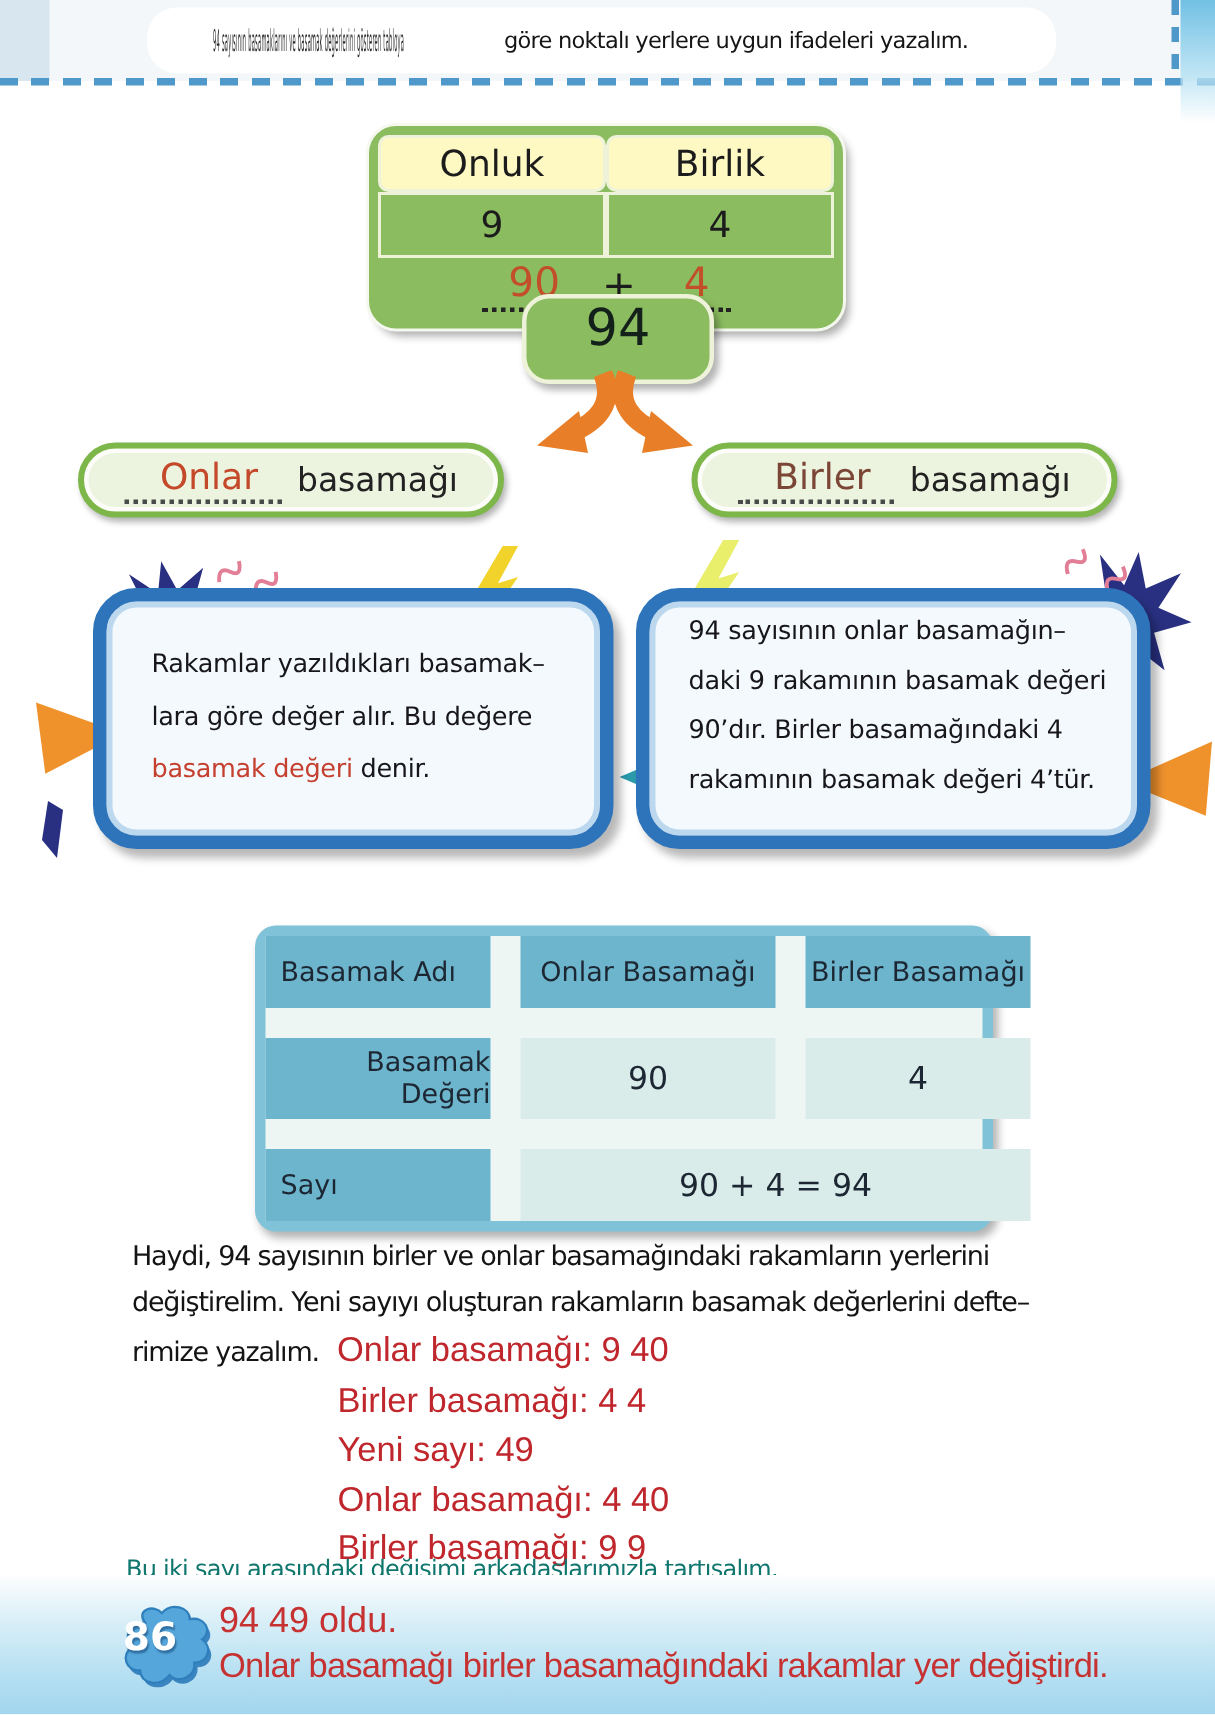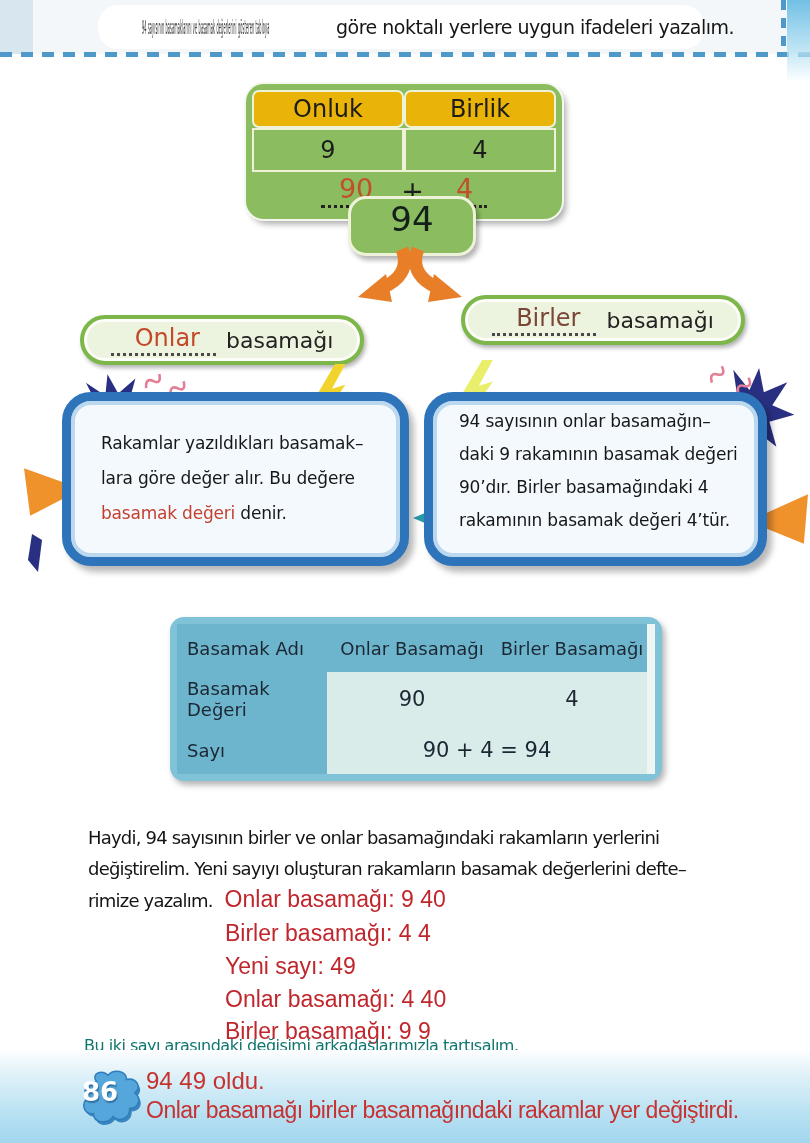--- a/index.html
+++ b/index.html
@@ -7,72 +7,72 @@
         font-family:"DejaVu Sans",sans-serif;color:#161616;}
 
   
   .header-band{position:absolute;left:0;top:0;width:810px;height:54px;background:#f3f7f9;}
   .left-strip{position:absolute;left:0;top:0;width:33px;height:54px;background:#d7e6ef;}
   .title-box{position:absolute;left:98px;top:5px;width:606px;height:44px;background:#fff;
              border-radius:20px;display:flex;align-items:center;padding-left:42px;box-sizing:border-box;text-align:right;}
   .squish-wrap{width:196px;height:30px;overflow:hidden;position:relative;flex:0 0 auto;}
   .squish{position:absolute;left:2px;top:3px;white-space:nowrap;font-size:20px;color:#2a2a2a;
           transform:scaleX(0.17);transform-origin:left center;letter-spacing:1px;}
-  .title-text{font-size:19px;letter-spacing:-0.5px;color:#151515;white-space:nowrap;}
+  .title-text{font-size:15px;letter-spacing:-0.5px;color:#151515;white-space:nowrap;}
   .dash-h{position:absolute;left:0;top:52px;width:810px;height:5px;
           background:repeating-linear-gradient(90deg,#4f98ca 0 12px,transparent 12px 21px);}
   .dash-v{position:absolute;left:781px;top:0;width:5px;height:50px;
           background:repeating-linear-gradient(180deg,#4f98ca 0 10px,transparent 10px 18px);}
   .corner-strip{position:absolute;right:0;top:0;width:23px;height:82px;
           background:linear-gradient(180deg,#72c0e4 0%,#b9e2f3 55%,rgba(255,255,255,0) 100%);}
 
   
   .pv-wrap{position:absolute;left:246px;top:84px;width:316px;background:#8bbd60;border-radius:18px;
            padding:6px 6px 2px;box-sizing:border-box;
            box-shadow:0 0 0 2px #f5f8ee,4px 5px 6px rgba(0,0,0,.33);}
   .pv-grid{display:grid;grid-template-columns:1fr 1fr;}
   .pv-cell{border:2px solid #edf2d9;text-align:center;font-size:24px;color:#1c1c1c;}
-  .pv-head{background:#eab308;height:34px;line-height:34px;border-radius:7px;}
+  .pv-head{background:#fef9c3;height:34px;line-height:34px;border-radius:7px;}
   .pv-digit{height:40px;line-height:40px;}
   .pv-exp{height:42px;display:flex;justify-content:center;align-items:flex-start;gap:14px;
           font-size:27px;padding-top:3px;}
   .dotted-u{border-bottom:3px dotted #222;padding:0 14px 2px 18px;color:#c34f28;line-height:28px;}
   .plus-sign{color:#1c1c1c;line-height:32px;}
   .result-box{position:absolute;left:348px;top:196px;width:122px;height:54px;background:#8bbd60;
               border:3px solid #edf2d9;border-radius:18px;box-shadow:3px 4px 5px rgba(0,0,0,.3);
               display:flex;align-items:flex-start;justify-content:center;font-size:34px;color:#14201a;}
   .split-arrows{position:absolute;left:330px;top:247px;}
 
   
   .pill{position:absolute;top:295px;height:50px;width:284px;background:#ecf3de;border:4px solid #7db74a;
         border-radius:26px;box-sizing:border-box;display:flex;align-items:center;justify-content:center;
         font-size:22px;color:#222;
         box-shadow:2px 3px 4px rgba(0,0,0,.3),inset 0 0 0 3px #fcfdf8;}
-  .pill-left{left:80px;margin-top:20px;}
+  .pill-left{left:52px;}
   .pill-right{left:461px;}
   .answer-word{font-size:24px;padding:0 16px 1px 24px;border-bottom:3px dotted #4a4a4a;margin-right:10px;}
   .tens-color{color:#c4492a;}
   .ones-color{color:#7c4636;}
 
   
   .bbox{position:absolute;top:392px;height:174px;border:9px solid #2e74ba;border-radius:29px;
         background:#f4f9fe;box-sizing:border-box;
         box-shadow:5px 6px 6px rgba(0,0,0,.28),inset 0 0 0 4px #bcd8ef;}
   .bbox-left{left:62px;width:347px;}
   .bbox-right{left:424px;width:343px;}
   .btext{padding:25px 0 0 30px;font-size:17px;letter-spacing:-0.2px;line-height:35px;color:#17171a;}
   .btext-r{padding:4px 0 0 26px;font-size:17px;letter-spacing:-0.2px;line-height:33px;color:#17171a;}
   .red-keyword{color:#c5402f;}
   .deco{position:absolute;}
 
   
   .sum-wrap{position:absolute;left:170px;top:617px;width:492px;background:#80c3d8;border-radius:14px;
             padding:7px;box-sizing:border-box;box-shadow:3px 4px 6px rgba(0,0,0,.3);}
   .sum-grid{display:grid;grid-template-columns:150px 170px 150px;grid-template-rows:48px 54px 48px;
-            gap:0;background:#eef6f4;}
+            gap:20px;background:#eef6f4;text-align:right;}
   .s-cell{display:flex;align-items:center;font-size:18px;color:#1d2733;}
   .s-dark{background:#6cb5cd;padding-left:10px;}
   .s-darkc{background:#6cb5cd;justify-content:center;}
   .s-light{background:#d9ece9;justify-content:center;font-size:21px;}
   .s-merge{grid-column:2/4;}
 
   
   .para{position:absolute;left:88px;top:822px;font-size:18px;letter-spacing:-0.8px;line-height:31px;color:#141414;}
   .red-inline{font-family:"Liberation Sans",sans-serif;font-size:23px;letter-spacing:0;color:#c0272d;margin-left:12px;}
   .answers{position:absolute;left:225px;top:917px;font-family:"Liberation Sans",sans-serif;

